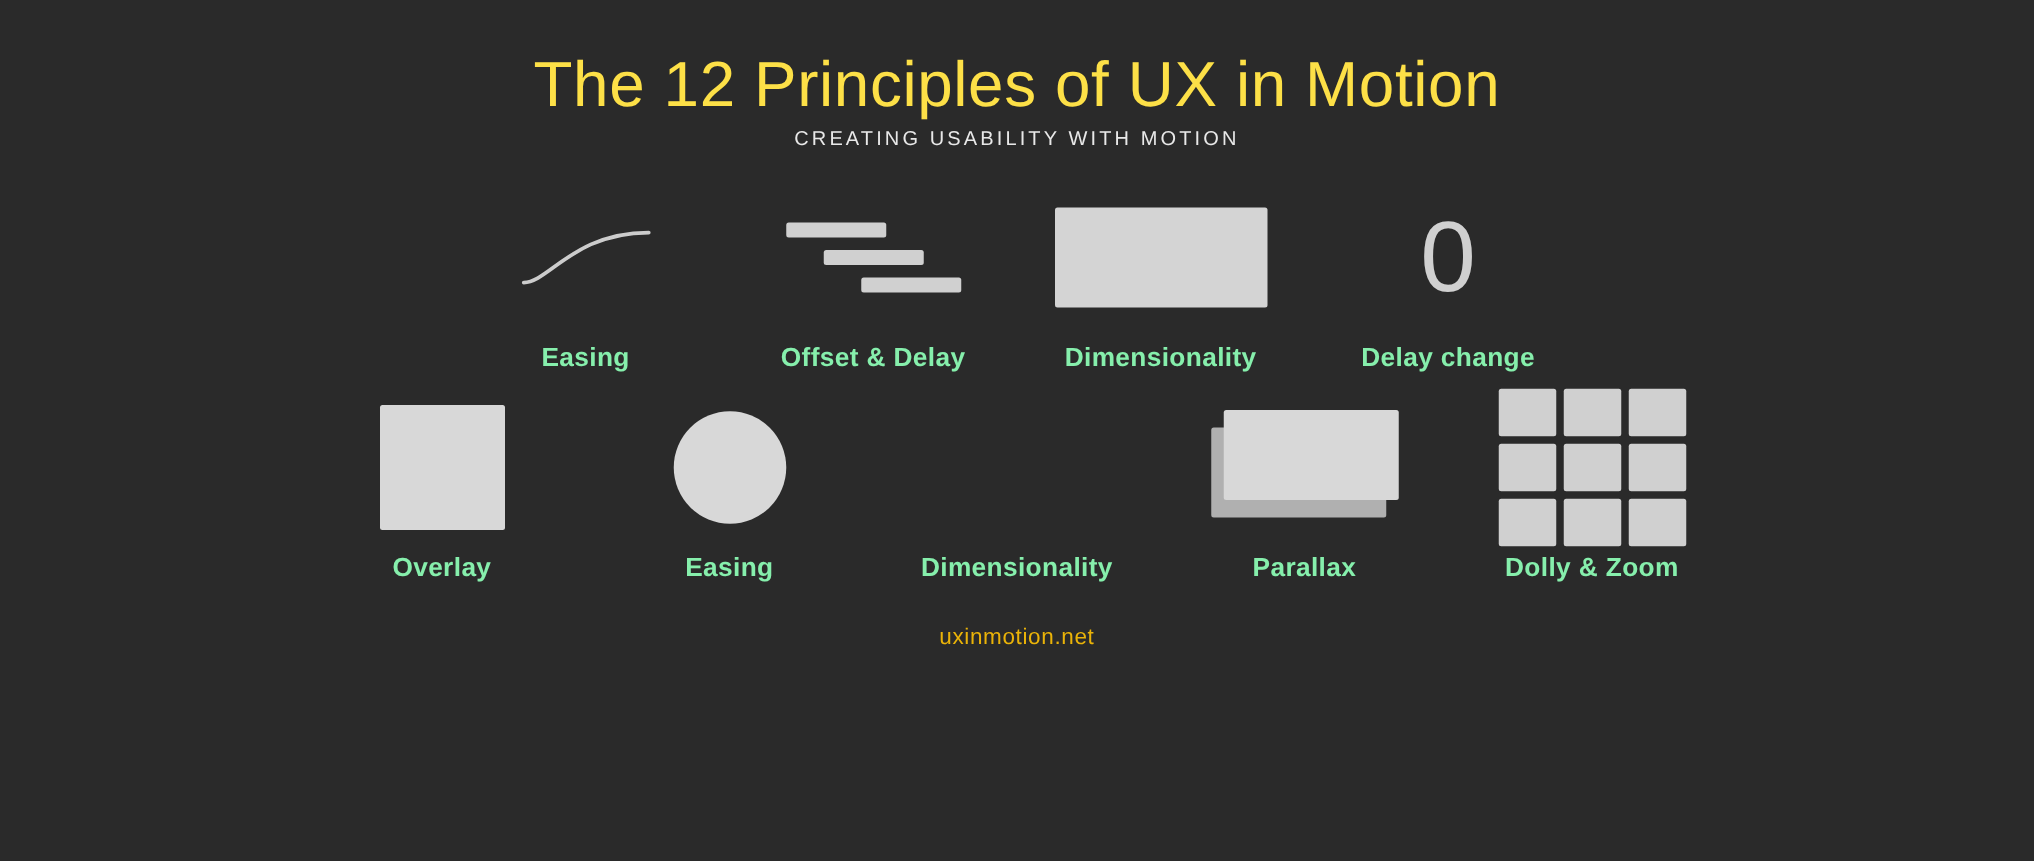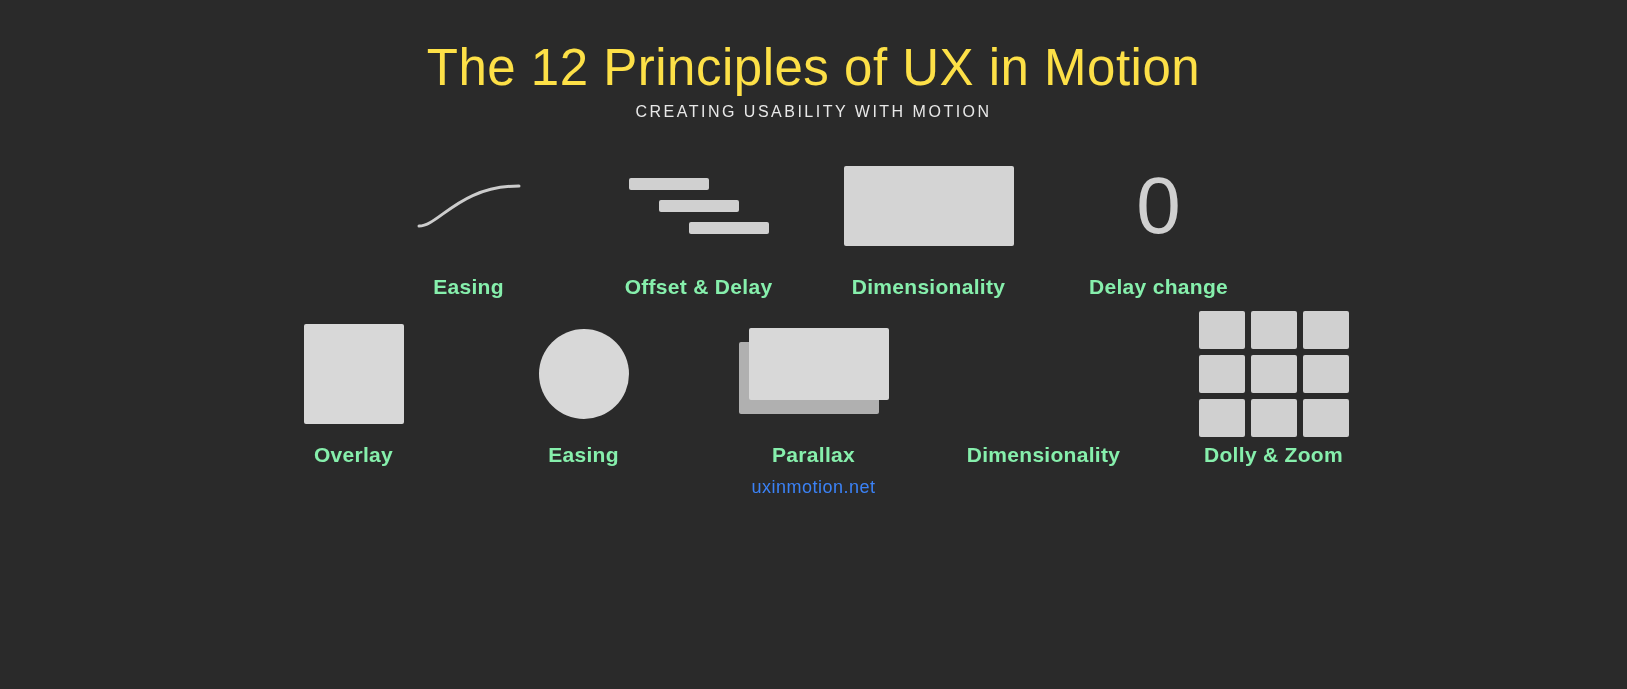--- a/index.html
+++ b/index.html
@@ -213,23 +213,24 @@
       grid-template-columns: repeat(3, 46px);
       grid-template-rows: repeat(3, 38px);
       gap: 6px;
     }
     .dz-cell {
       background: #d0d0d0;
       border-radius: 2px;
     }
 
     .footer {
+      margin-top: 22px;
       font-size: 18px;
       font-weight: 300;
-      color: #3b82f6;
+      color: #eab308;
       letter-spacing: 0.5px;
     }
 
     .row-top {
       margin-bottom: 0;
     }
 
     .row-bottom {
       margin-top: 10px;
     }
@@ -302,37 +303,37 @@
     <div class="principle-item">
       <div class="principle-visual">
         <div class="cloning-visual"></div>
       </div>
       <div class="principle-label">Easing</div>
     </div>
 
 
     <div class="principle-item">
       <div class="principle-visual">
+        <div class="dimensionality-visual"></div>
+      </div>
+      <div class="principle-label">Dimensionality</div>
+    </div>
+
+    <div class="principle-item">
+      <div class="principle-visual">
         <div class="parallax-visual">
           <div class="par-back-rect"></div>
           <div class="par-front-rect"></div>
         </div>
       </div>
       <div class="principle-label">Parallax</div>
     </div>
 
     <div class="principle-item">
       <div class="principle-visual">
-        <div class="dimensionality-visual"></div>
-      </div>
-      <div class="principle-label">Dimensionality</div>
-    </div>
-
-    <div class="principle-item">
-      <div class="principle-visual">
         <div class="dolly-zoom-visual">
           <div class="dz-cell"></div>
           <div class="dz-cell"></div>
           <div class="dz-cell"></div>
           <div class="dz-cell"></div>
           <div class="dz-cell"></div>
           <div class="dz-cell"></div>
           <div class="dz-cell"></div>
           <div class="dz-cell"></div>
           <div class="dz-cell"></div>

